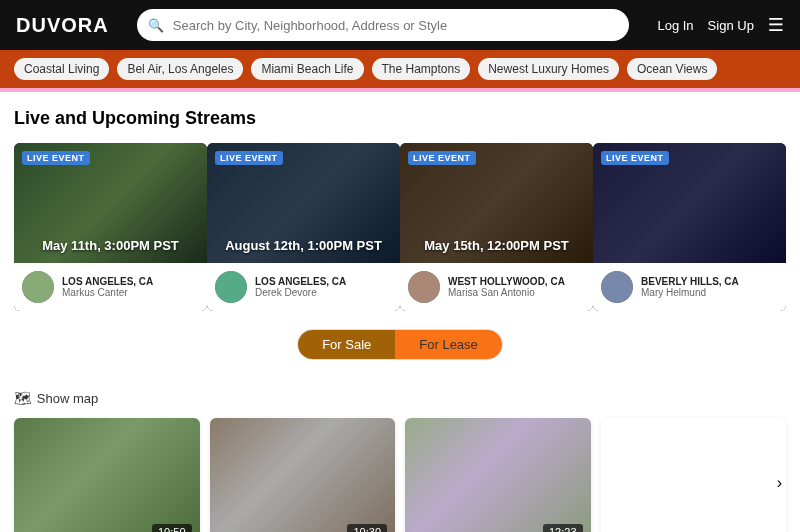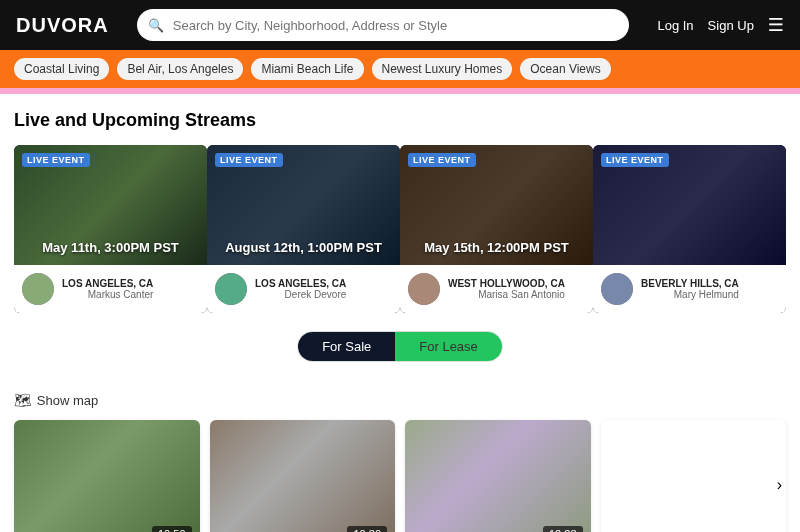--- a/index.html
+++ b/index.html
@@ -9,49 +9,49 @@
     .header { display: flex; align-items: center; background: #111; height: 50px; padding: 0 16px; gap: 28px; }
     .logo { color: #fff; font-size: 20px; font-weight: 700; letter-spacing: 1px; flex-shrink: 0; }
     .search-bar { display: flex; align-items: center; background: #fff; border-radius: 20px; flex: 1; height: 32px; padding: 0 12px; gap: 8px; }
     .search-icon { color: #555; font-size: 13px; }
     .search-input { border: none; outline: none; flex: 1; font-size: 13px; color: #000000; background: transparent; }
     .header-nav { display: flex; align-items: center; gap: 14px; flex-shrink: 0; }
     .header-nav a { color: #fff; font-size: 13px; text-decoration: none; }
     .menu-icon { color: #fff; font-size: 18px; cursor: pointer; }
 
     
-    .tags-bar { display: flex; align-items: center; padding: 8px 14px; gap: 8px; border-bottom: 6px solid #f9a8d4; overflow: hidden; background: #f97316; }
+    .tags-bar { display: flex; align-items: center; padding: 8px 14px; gap: 8px; border-bottom: 4px solid #f9a8d4; overflow: hidden; background: #c2410c; }
     .tag { font-size: 12px; color: #333; background: #f2f2f2; border-radius: 14px; padding: 4px 10px; white-space: nowrap; cursor: pointer; flex-shrink: 0; }
 
     
     .section { padding: 16px 14px 0; }
     .section-title { font-size: 18px; font-weight: 700; margin-bottom: 14px; }
 
     
     .streams-grid { display: grid; grid-template-columns: repeat(4, 1fr); gap: 0; }
     .stream-card { border-radius: 6px; overflow: hidden; background: #111; position: relative; }
     .stream-thumb-bg { width: 100%; height: 120px; background: #444; position: relative; overflow: hidden; }
     .stream-thumb-bg.s1 { background: linear-gradient(135deg, #2a4a2a 0%, #4a6a3a 50%, #1a2a1a 100%); }
     .stream-thumb-bg.s2 { background: linear-gradient(135deg, #1a2a3a 0%, #2a3a4a 50%, #0a1a2a 100%); }
     .stream-thumb-bg.s3 { background: linear-gradient(135deg, #3a2a1a 0%, #4a3a2a 50%, #2a1a0a 100%); }
     .stream-thumb-bg.s4 { background: linear-gradient(135deg, #1a1a3a 0%, #2a2a4a 50%, #0a0a2a 100%); }
     .live-badge { position: absolute; top: 8px; left: 8px; background: #3a7bd5; color: #fff; font-size: 9px; font-weight: 700; padding: 2px 5px; border-radius: 3px; letter-spacing: 0.5px; }
     .stream-date { position: absolute; bottom: 10px; left: 0; right: 0; text-align: center; color: #fff; font-size: 13px; font-weight: 700; text-shadow: 0 1px 3px rgba(0,0,0,0.8); }
     .stream-info { padding: 8px; display: flex; align-items: center; gap: 8px; background: #fff; }
     .avatar { width: 32px; height: 32px; border-radius: 50%; background: #888; flex-shrink: 0; overflow: hidden; }
     .avatar-circle { width: 100%; height: 100%; border-radius: 50%; background: #999; }
-    .stream-meta { display: flex; flex-direction: column; align-items: flex-end; }
+    .stream-meta { display: flex; flex-direction: column; }
     .stream-location { font-size: 10px; font-weight: 700; color: #222; }
     .stream-agent { font-size: 10px; color: #666; }
 
     
     .toggle-row { display: flex; justify-content: center; padding: 18px 0 14px; }
     .toggle-group { display: flex; border-radius: 20px; overflow: hidden; border: 1px solid #ddd; }
-    .toggle-btn { padding: 7px 24px; font-size: 13px; cursor: pointer; border: none; background: #22c55e; color: #333; }
-    .toggle-btn.active { background: #0f172a; color: #fff; }
+    .toggle-btn { padding: 7px 24px; font-size: 13px; cursor: pointer; border: none; background: #f97316; color: #333; }
+    .toggle-btn.active { background: #a16207; color: #fff; }
 
     
     .recent-header { display: flex; align-items: center; justify-content: space-between; margin-bottom: 12px; }
     .recent-title { font-size: 18px; font-weight: 700; }
     .show-map-btn { display: flex; align-items: center; gap: 5px; font-size: 13px; color: #333; cursor: pointer; border: none; background: transparent; }
     .map-icon { font-size: 14px; }
 
     
     .property-grid { display: grid; grid-template-columns: repeat(4, 1fr); gap: 10px; }
     .prop-card { border-radius: 6px; overflow: hidden; background: #fff; box-shadow: 0 1px 4px rgba(0,0,0,0.1); }
@@ -77,20 +77,21 @@
     <a>Sign Up</a>
     <span class="menu-icon">☰</span>
   </nav>
 </header>
 
 <div class="tags-bar">
 
 <span class="tag">Coastal Living</span>
     <span class="tag">Bel Air, Los Angeles</span>
     <span class="tag">Miami Beach Life</span>
+    <span class="tag">The Hamptons</span>
     <span class="tag">Newest Luxury Homes</span>
     <span class="tag">Ocean Views</span>
   </div>
 
 <div class="section">
   <div class="section-title">Live and Upcoming Streams</div>
   <div class="streams-grid">
 
   <div class="stream-card">
     <div class="stream-thumb-bg s1">

